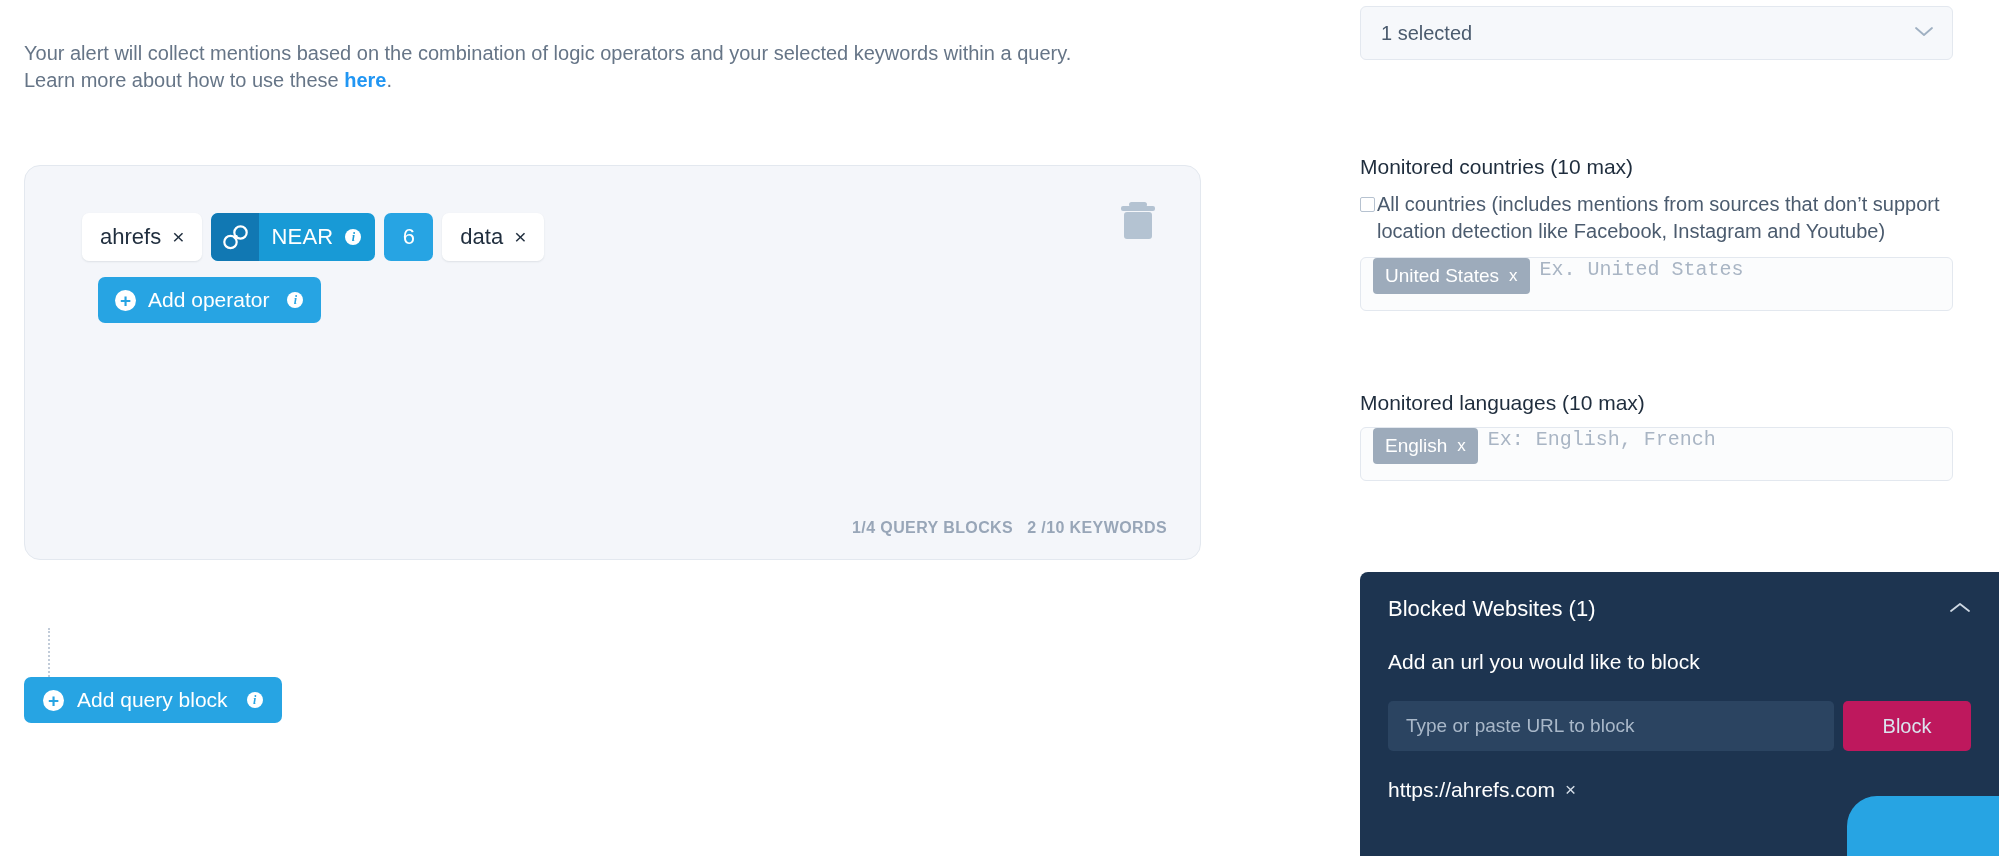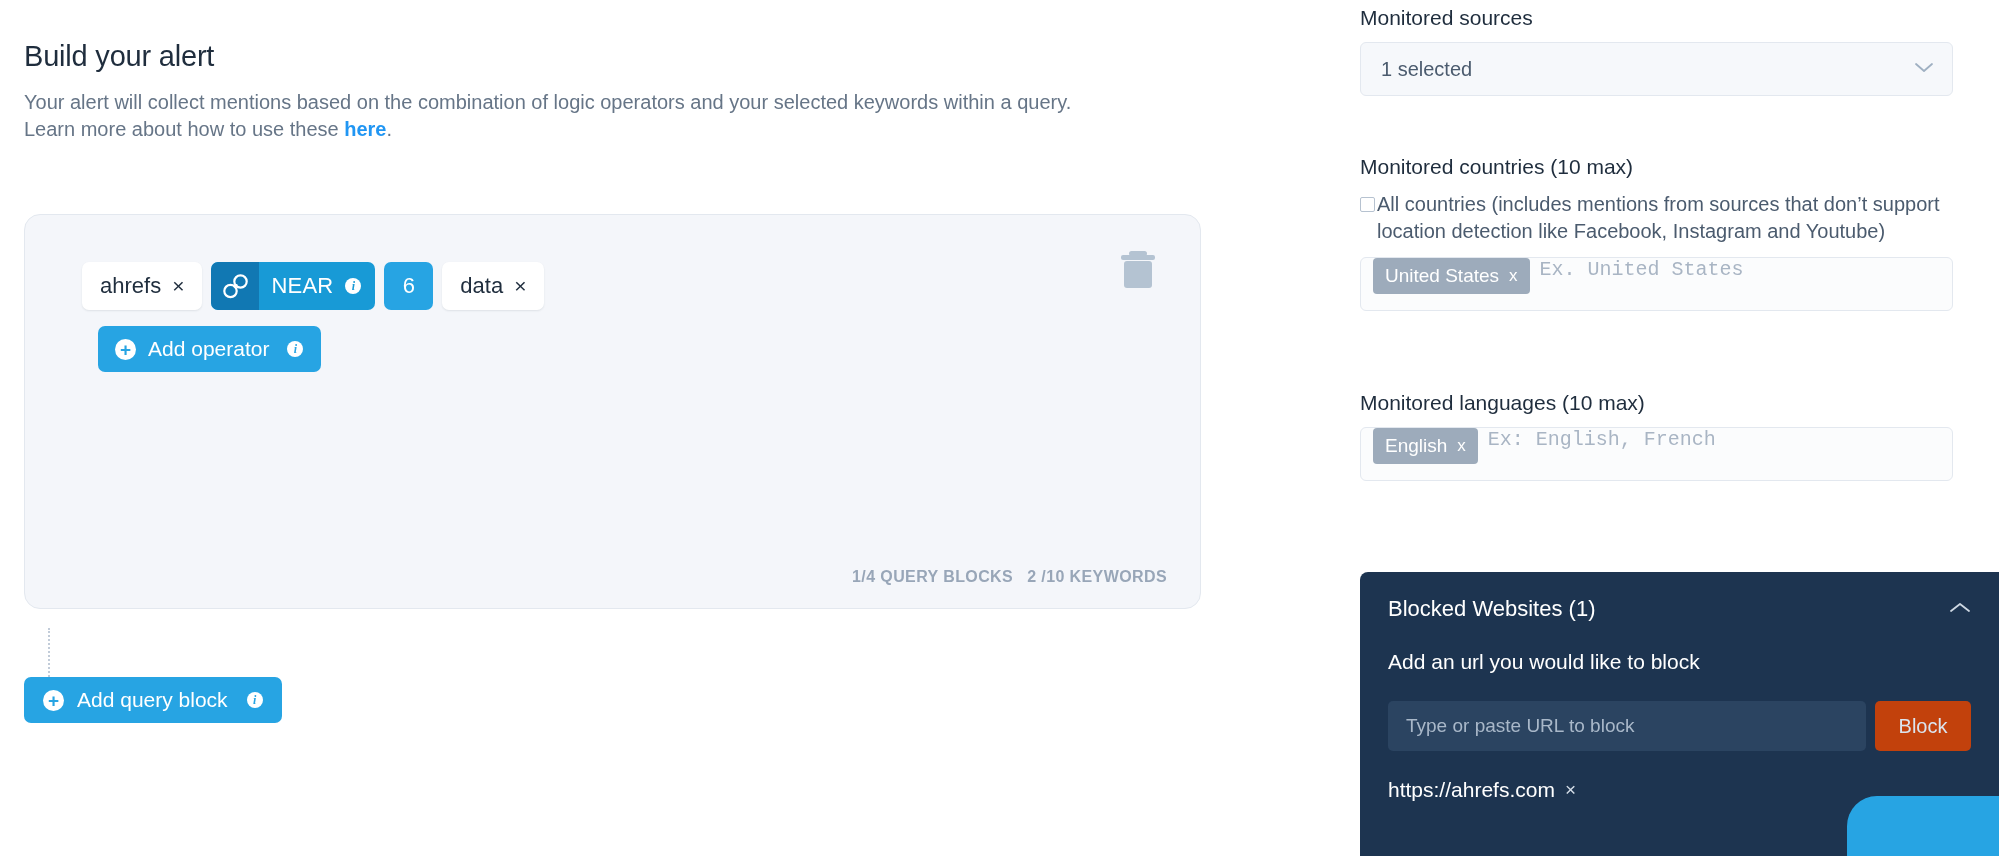--- a/index.html
+++ b/index.html
@@ -315,23 +315,23 @@
     background: #2b4461;
     border: none;
     border-radius: 5px;
     color: #ffffff;
     font-size: 19px;
     padding: 0 18px;
     font-family: "Liberation Sans", sans-serif;
   }
   .bp-input::placeholder { color: #a9b8c9; }
   .bp-block-btn {
-    width: 96px;
+    width: 128px;
     height: 50px;
-    background: #c2410c;
+    background: #be185d;
     border: none;
     border-radius: 5px;
     color: #dbe4ee;
     font-size: 20px;
     cursor: pointer;
     font-family: "Liberation Sans", sans-serif;
   }
   .bp-url {
     margin-top: 27px;
     color: #ffffff;
@@ -354,21 +354,20 @@
     cursor: pointer;
   }
 </style>
 </head>
 <body>
 
 <div class="page">
 
   <div class="left-col">
 
-    <h1 class="page-title">Build your alert</h1>
 
     <div class="subtitle">
       <span>Your alert will collect mentions based on the combination of logic operators and your selected keywords within a query.</span><br>
       <span>Learn more about how to use these </span><a href="#">here</a><span>.</span>
     </div>
 
     <div class="query-card">
 
       <div class="trash-btn">
         <svg width="44" height="46" viewBox="0 0 44 46">
@@ -425,21 +424,20 @@
     <button class="add-query-block">
       <span class="plus-icon">+</span>
       <span>Add query block</span>
       <span class="info-dot-plain">i</span>
     </button>
   </div>
 
   <div class="right-col">
 
     <div class="sec-sources">
-      <span class="field-label">Monitored sources</span>
       <div class="select-box">
         <span>1 selected</span>
         <span class="chev">
           <svg width="20" height="12" viewBox="0 0 20 12">
             <path d="M2 2 L10 9 L18 2" fill="none" stroke="#9fb0c2" stroke-width="1.8" stroke-linecap="round" stroke-linejoin="round"></path>
           </svg>
         </span>
       </div>
     </div>
 

